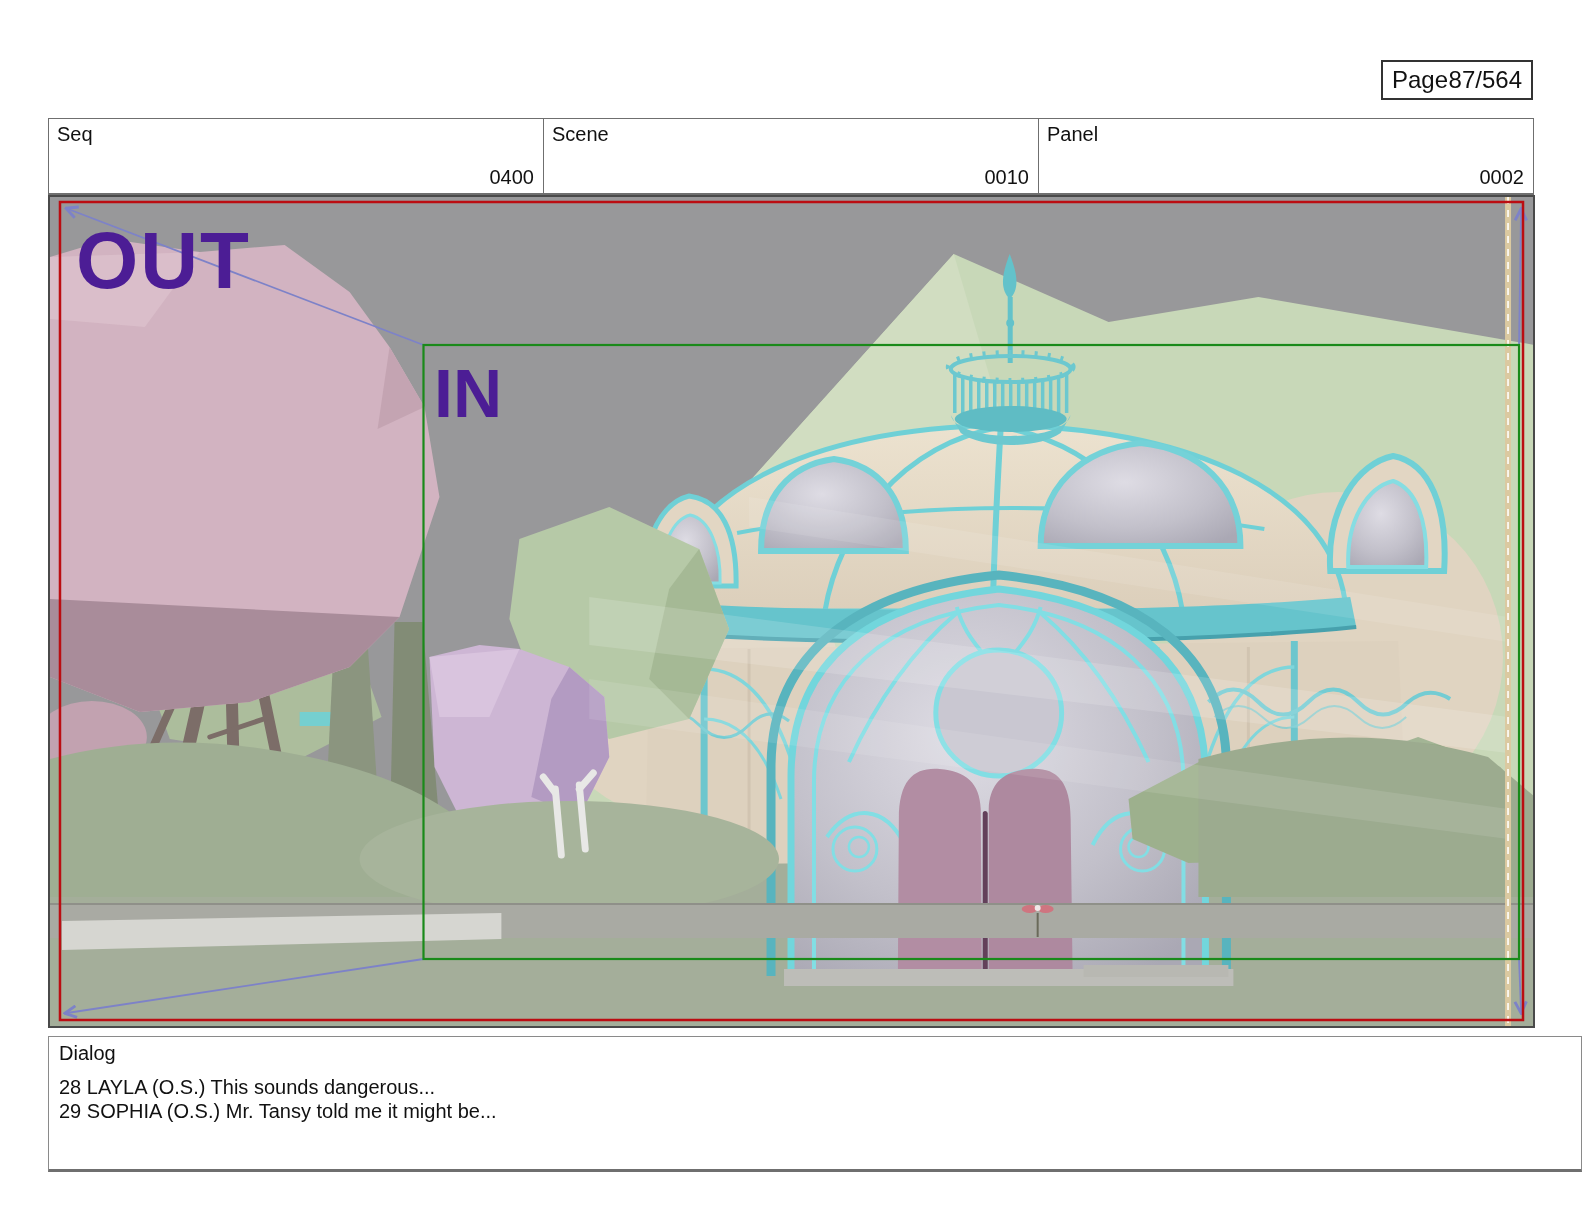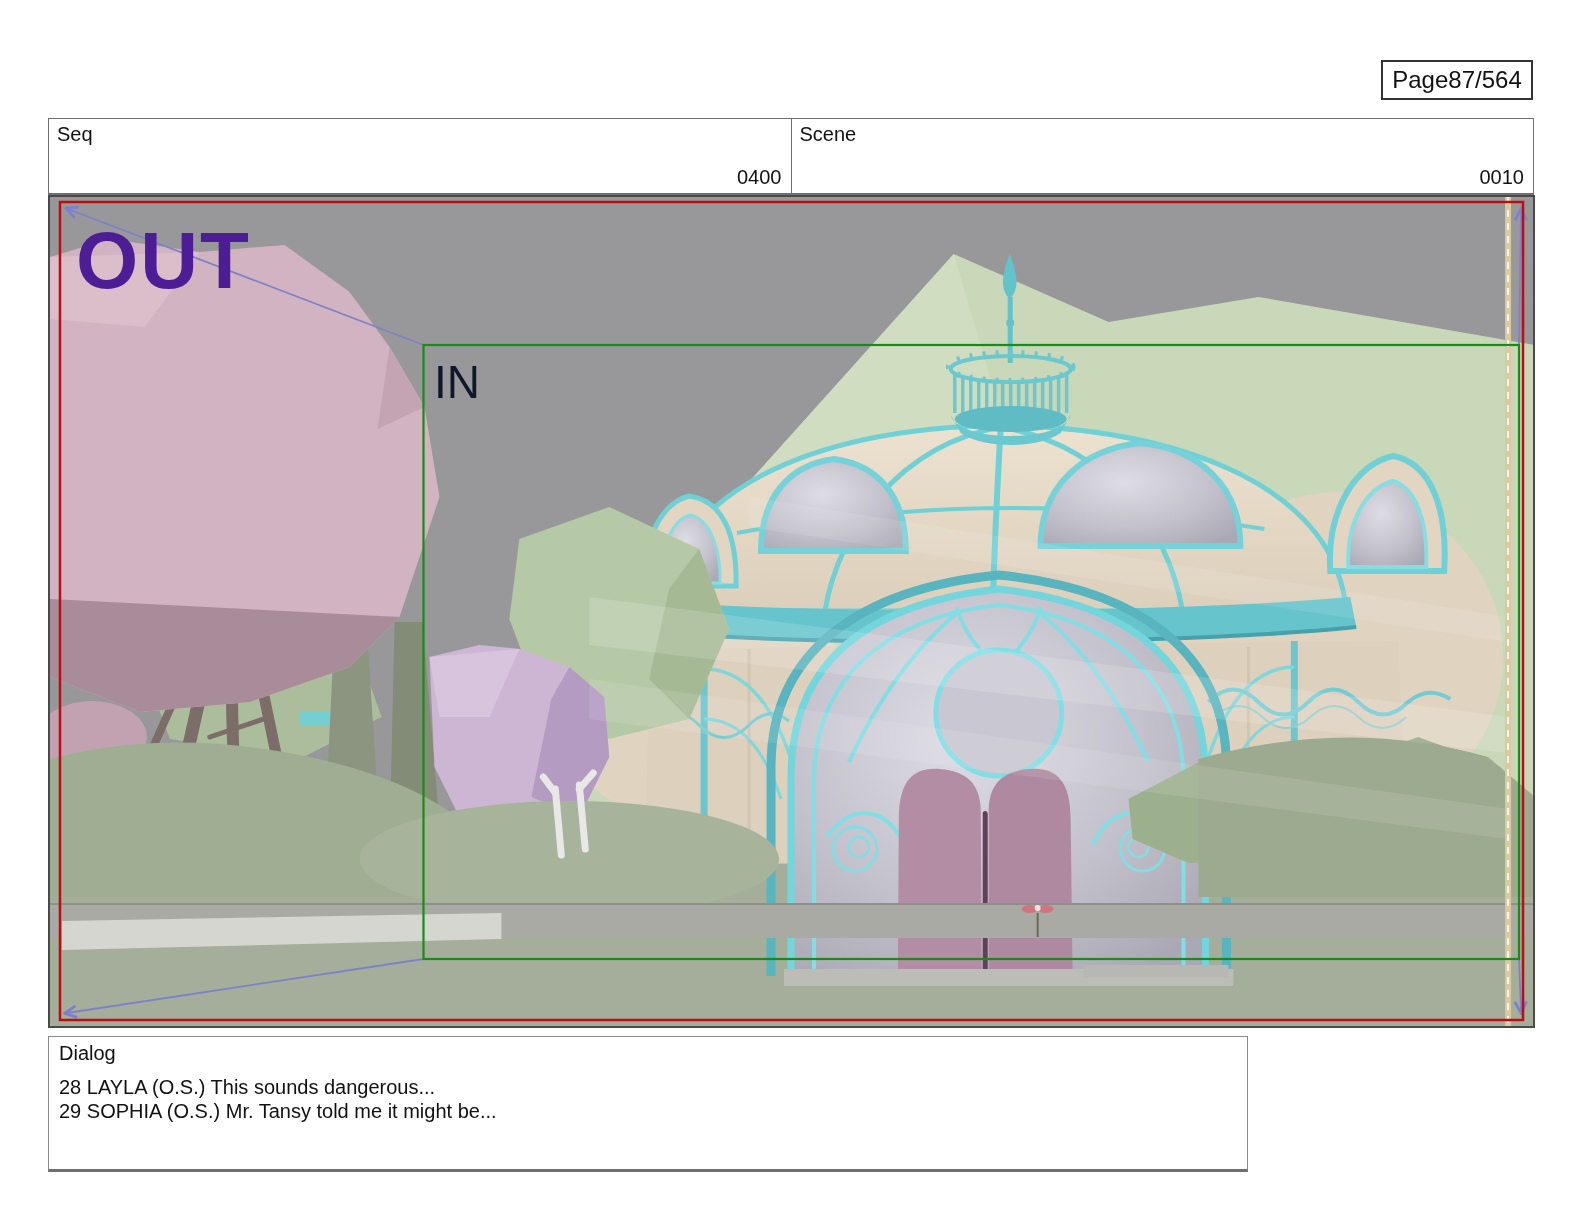--- a/index.html
+++ b/index.html
@@ -2,41 +2,41 @@
 <html><head>
 <meta charset="utf-8">
 <style>
   html,body{margin:0;padding:0;background:#fff;}
   .page{position:relative;width:1584px;height:1224px;background:#fff;
         font-family:"Liberation Sans","DejaVu Sans",sans-serif;color:#111;overflow:hidden;}
 
   
   .pagebox{position:absolute;left:1381px;top:60px;width:152px;height:40px;
            border:2px solid #333;box-sizing:border-box;display:flex;align-items:center;
-           justify-content:center;padding:0 9px;font-size:24px;background:#fff;}
+           justify-content:space-between;padding:0 9px;font-size:24px;background:#fff;}
 
   
   .infotable{position:absolute;left:48px;top:118px;width:1486px;height:77px;box-sizing:border-box;
              border:1px solid #6f6f6f;border-bottom:2px solid #6f6f6f;display:flex;background:#fff;}
   .infocell{flex:1;position:relative;border-right:1px solid #6f6f6f;box-sizing:border-box;}
   .infocell:last-child{border-right:none;}
   .infocell .lbl{position:absolute;left:8px;top:4px;font-size:20px;}
   .infocell .val{position:absolute;right:9px;bottom:4px;font-size:20px;}
 
   
   .panel{position:absolute;left:48px;top:195px;width:1487px;height:833px;box-sizing:border-box;
          border:2px solid #4a4a4a;background:#98989a;}
   .panel svg{display:block;width:100%;height:100%;}
   .out-label{position:absolute;left:26px;top:24px;font-size:80px;font-weight:bold;
              letter-spacing:2px;color:#4c1d95;line-height:1;}
-  .in-label{position:absolute;left:384px;top:162px;font-size:46px;font-weight:normal;
-            color:#0f172a;line-height:1;}
-
-  
-  .dialogbox{position:absolute;left:48px;top:1036px;width:1200px;height:136px;box-sizing:border-box;
+  .in-label{position:absolute;left:384px;top:162px;font-size:68px;font-weight:bold;
+            color:#4c1d95;line-height:1;}
+
+  
+  .dialogbox{position:absolute;left:48px;top:1036px;width:1534px;height:136px;box-sizing:border-box;
              border:1px solid #8a8a8a;border-bottom:3px solid #6f6f6f;background:#fff;padding:5px 10px;}
   .dialogbox .dlg-label{font-size:20px;margin-bottom:10px;}
   .dialogbox .dlg-line{font-size:20px;line-height:24px;}
 </style>
 </head>
 <body>
 
 <div class="page">
 
   <div class="pagebox">
@@ -45,20 +45,24 @@
   </div>
 
   <div class="infotable">
     <div class="infocell">
       <div class="lbl">Seq</div>
       <div class="val">0400</div>
     </div>
     <div class="infocell">
       <div class="lbl">Scene</div>
       <div class="val">0010</div>
+    </div>
+    <div class="infocell">
+      <div class="lbl">Panel</div>
+      <div class="val">0002</div>
     </div>
   </div>
 
   <div class="panel">
     <svg viewBox="0 0 1485 829" preserveAspectRatio="none">
       <defs>
         <radialGradient id="glassGrad" cx="42%" cy="38%" r="75%">
           <stop offset="0%" stop-color="#dedce4"></stop>
           <stop offset="60%" stop-color="#c2c0ca"></stop>
           <stop offset="100%" stop-color="#aaa8b4"></stop>

